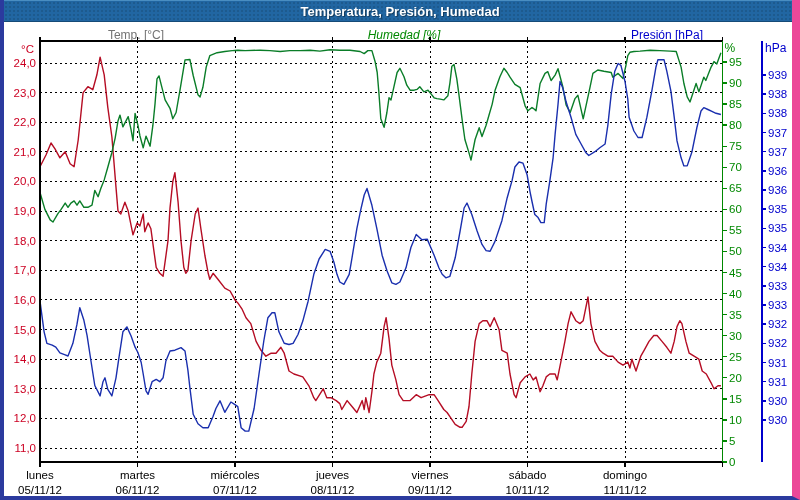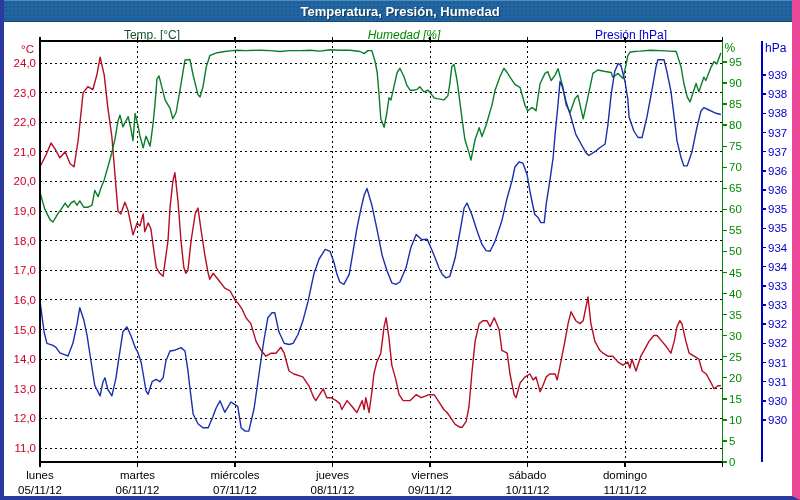--- a/index.html
+++ b/index.html
@@ -15,23 +15,23 @@
     background-color:#2166a2;
     background-image:radial-gradient(#1d5a8e 1px, rgba(0,0,0,0) 1.3px);
     background-size:4px 4px;
     border-top:1px solid #4a8ec2;border-bottom:1px solid #154a77;
     color:#fff;font-size:13px;font-weight:bold;
     text-align:center;line-height:21px;
     text-shadow:1px 1px 1px rgba(0,0,0,0.45);
     box-sizing:border-box;
   }
   .legend-label{position:absolute;top:28px;font-size:12px;font-weight:normal;transform:translateX(-50%);white-space:nowrap;}
-  #legend-temp{left:148px;color:#14532d;}
+  #legend-temp{left:132px;color:#737373;}
   #legend-hum{left:400px;color:#008800;font-style:italic;}
-  #legend-pres{left:627px;color:#0000cc;}
+  #legend-pres{left:663px;color:#0000cc;}
   #chart-svg{position:absolute;left:-4px;top:0;}
 </style>
 </head>
 <body>
 
 <div id="app">
   <div id="titlebar">
     <span>Temperatura, Presión, Humedad</span>
   </div>
   <span id="legend-temp" class="legend-label">Temp. [°C]</span>

